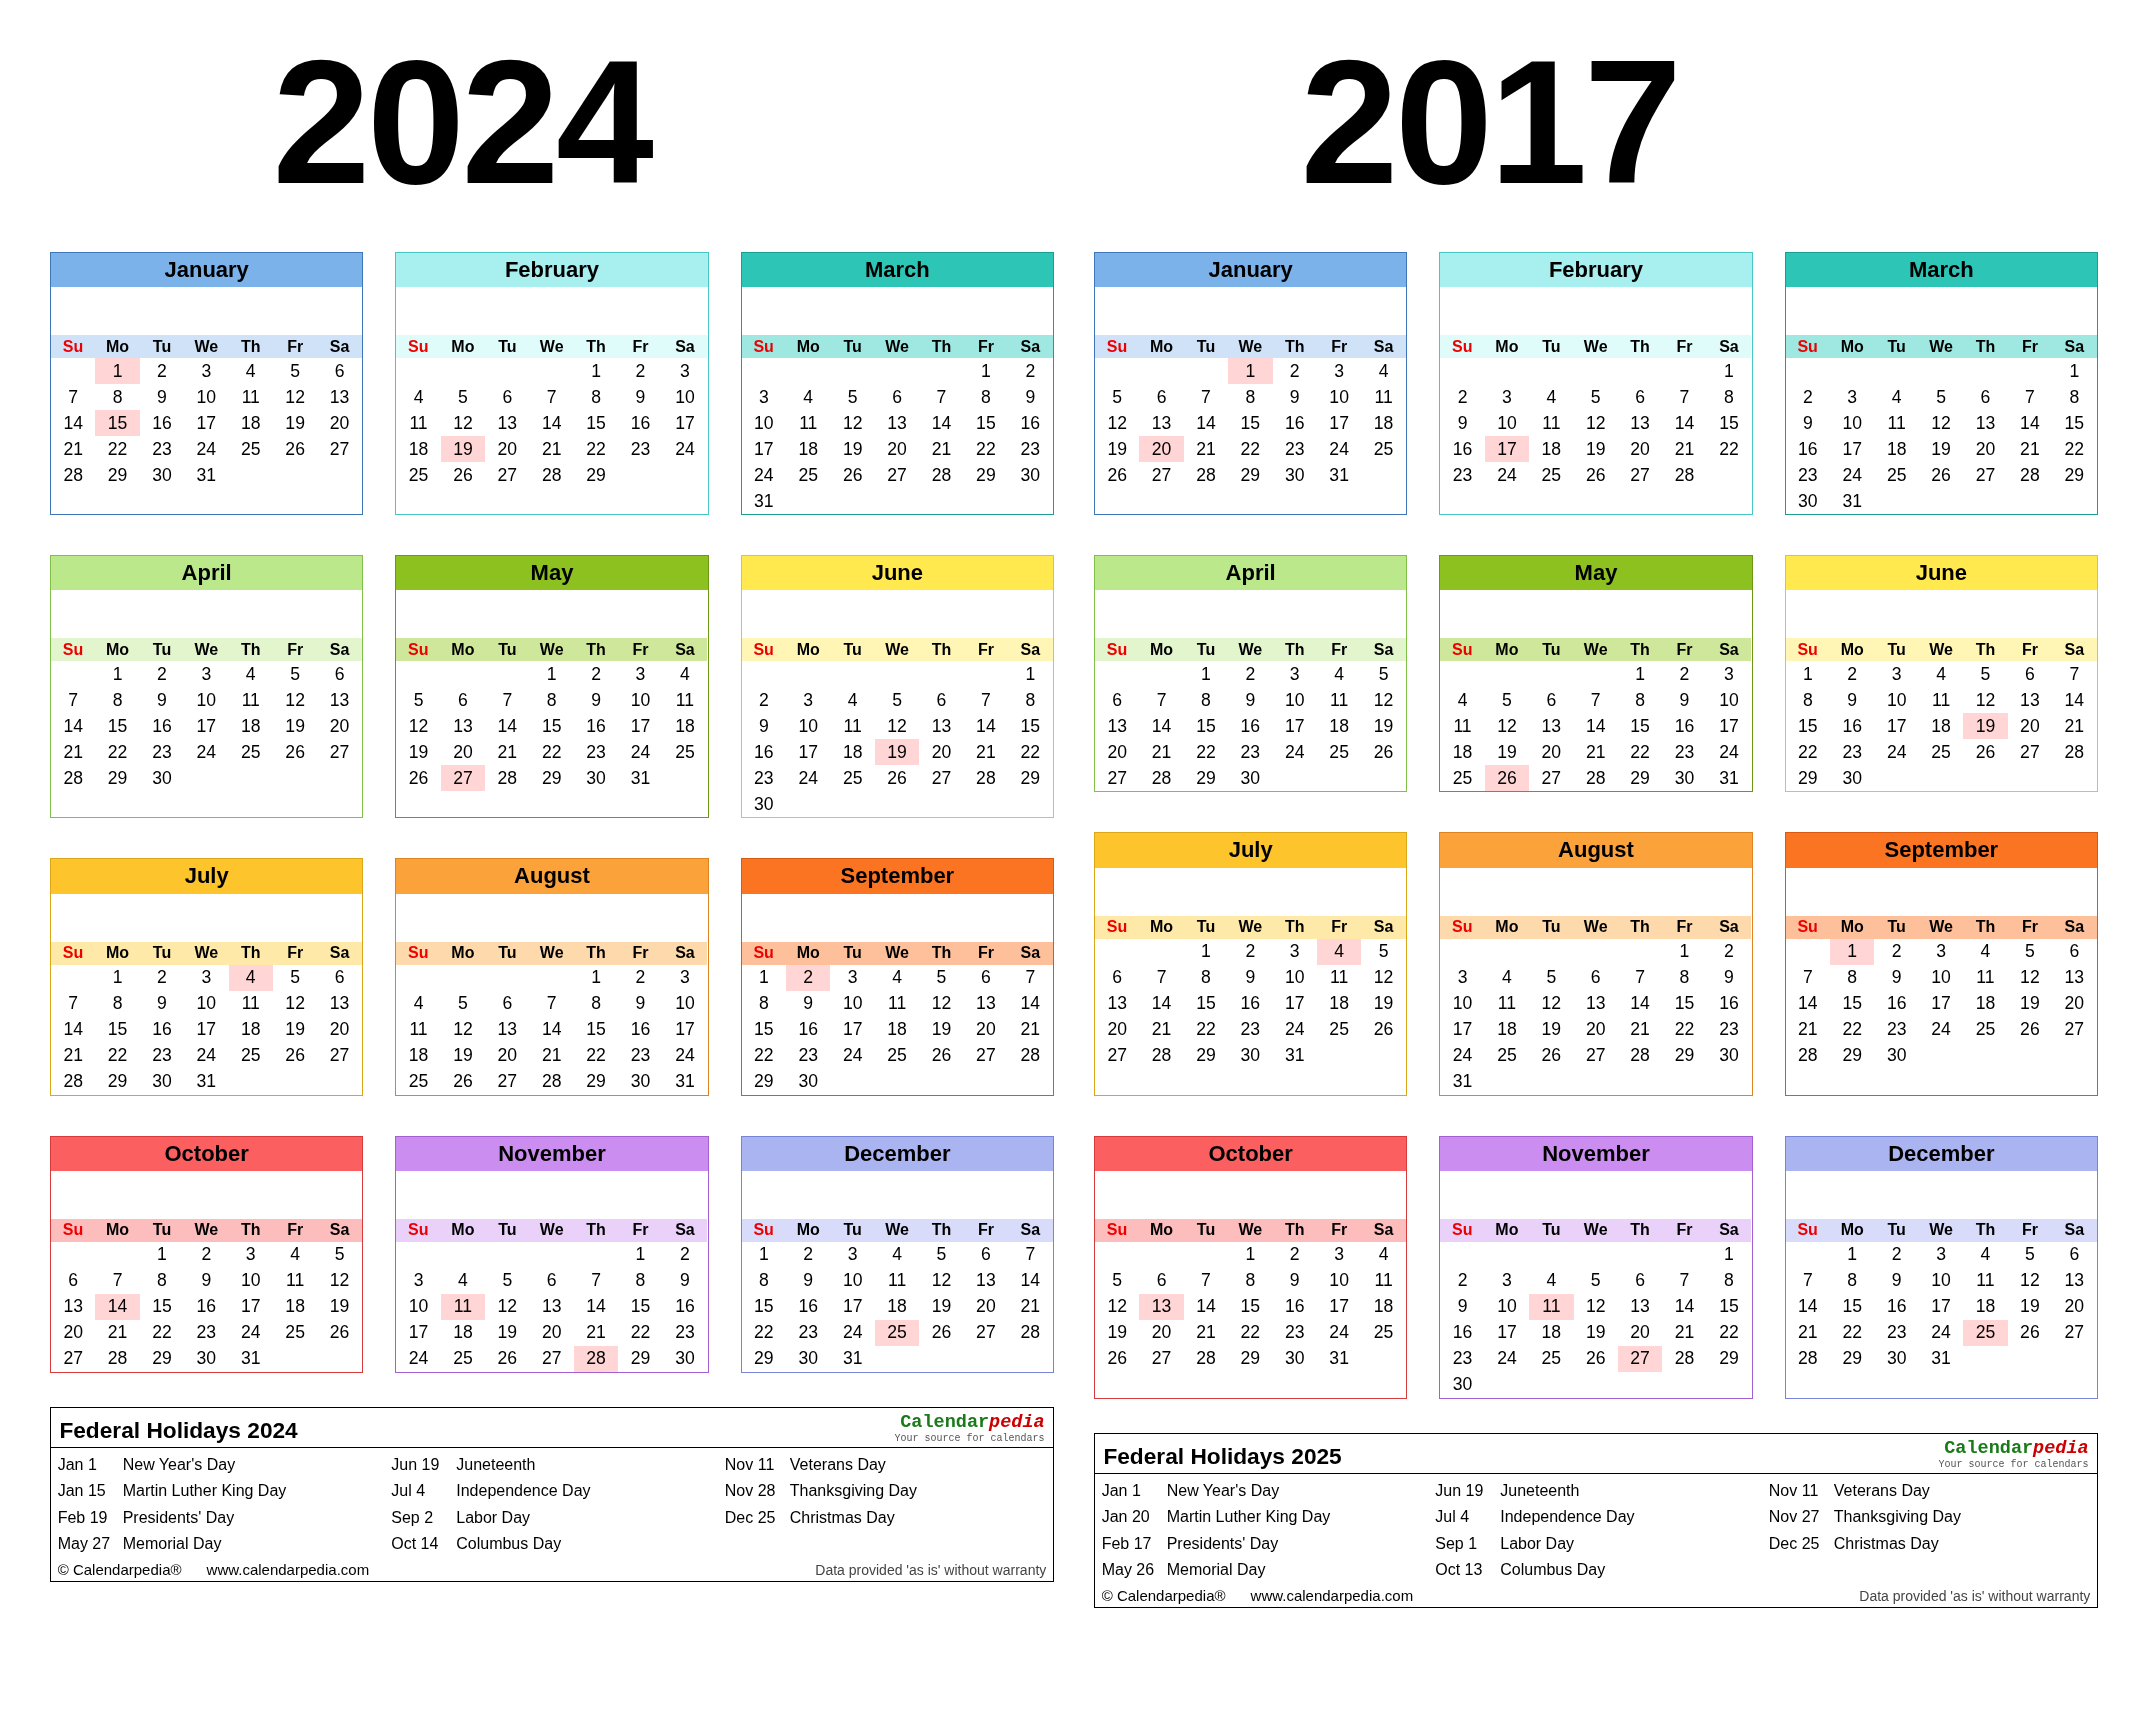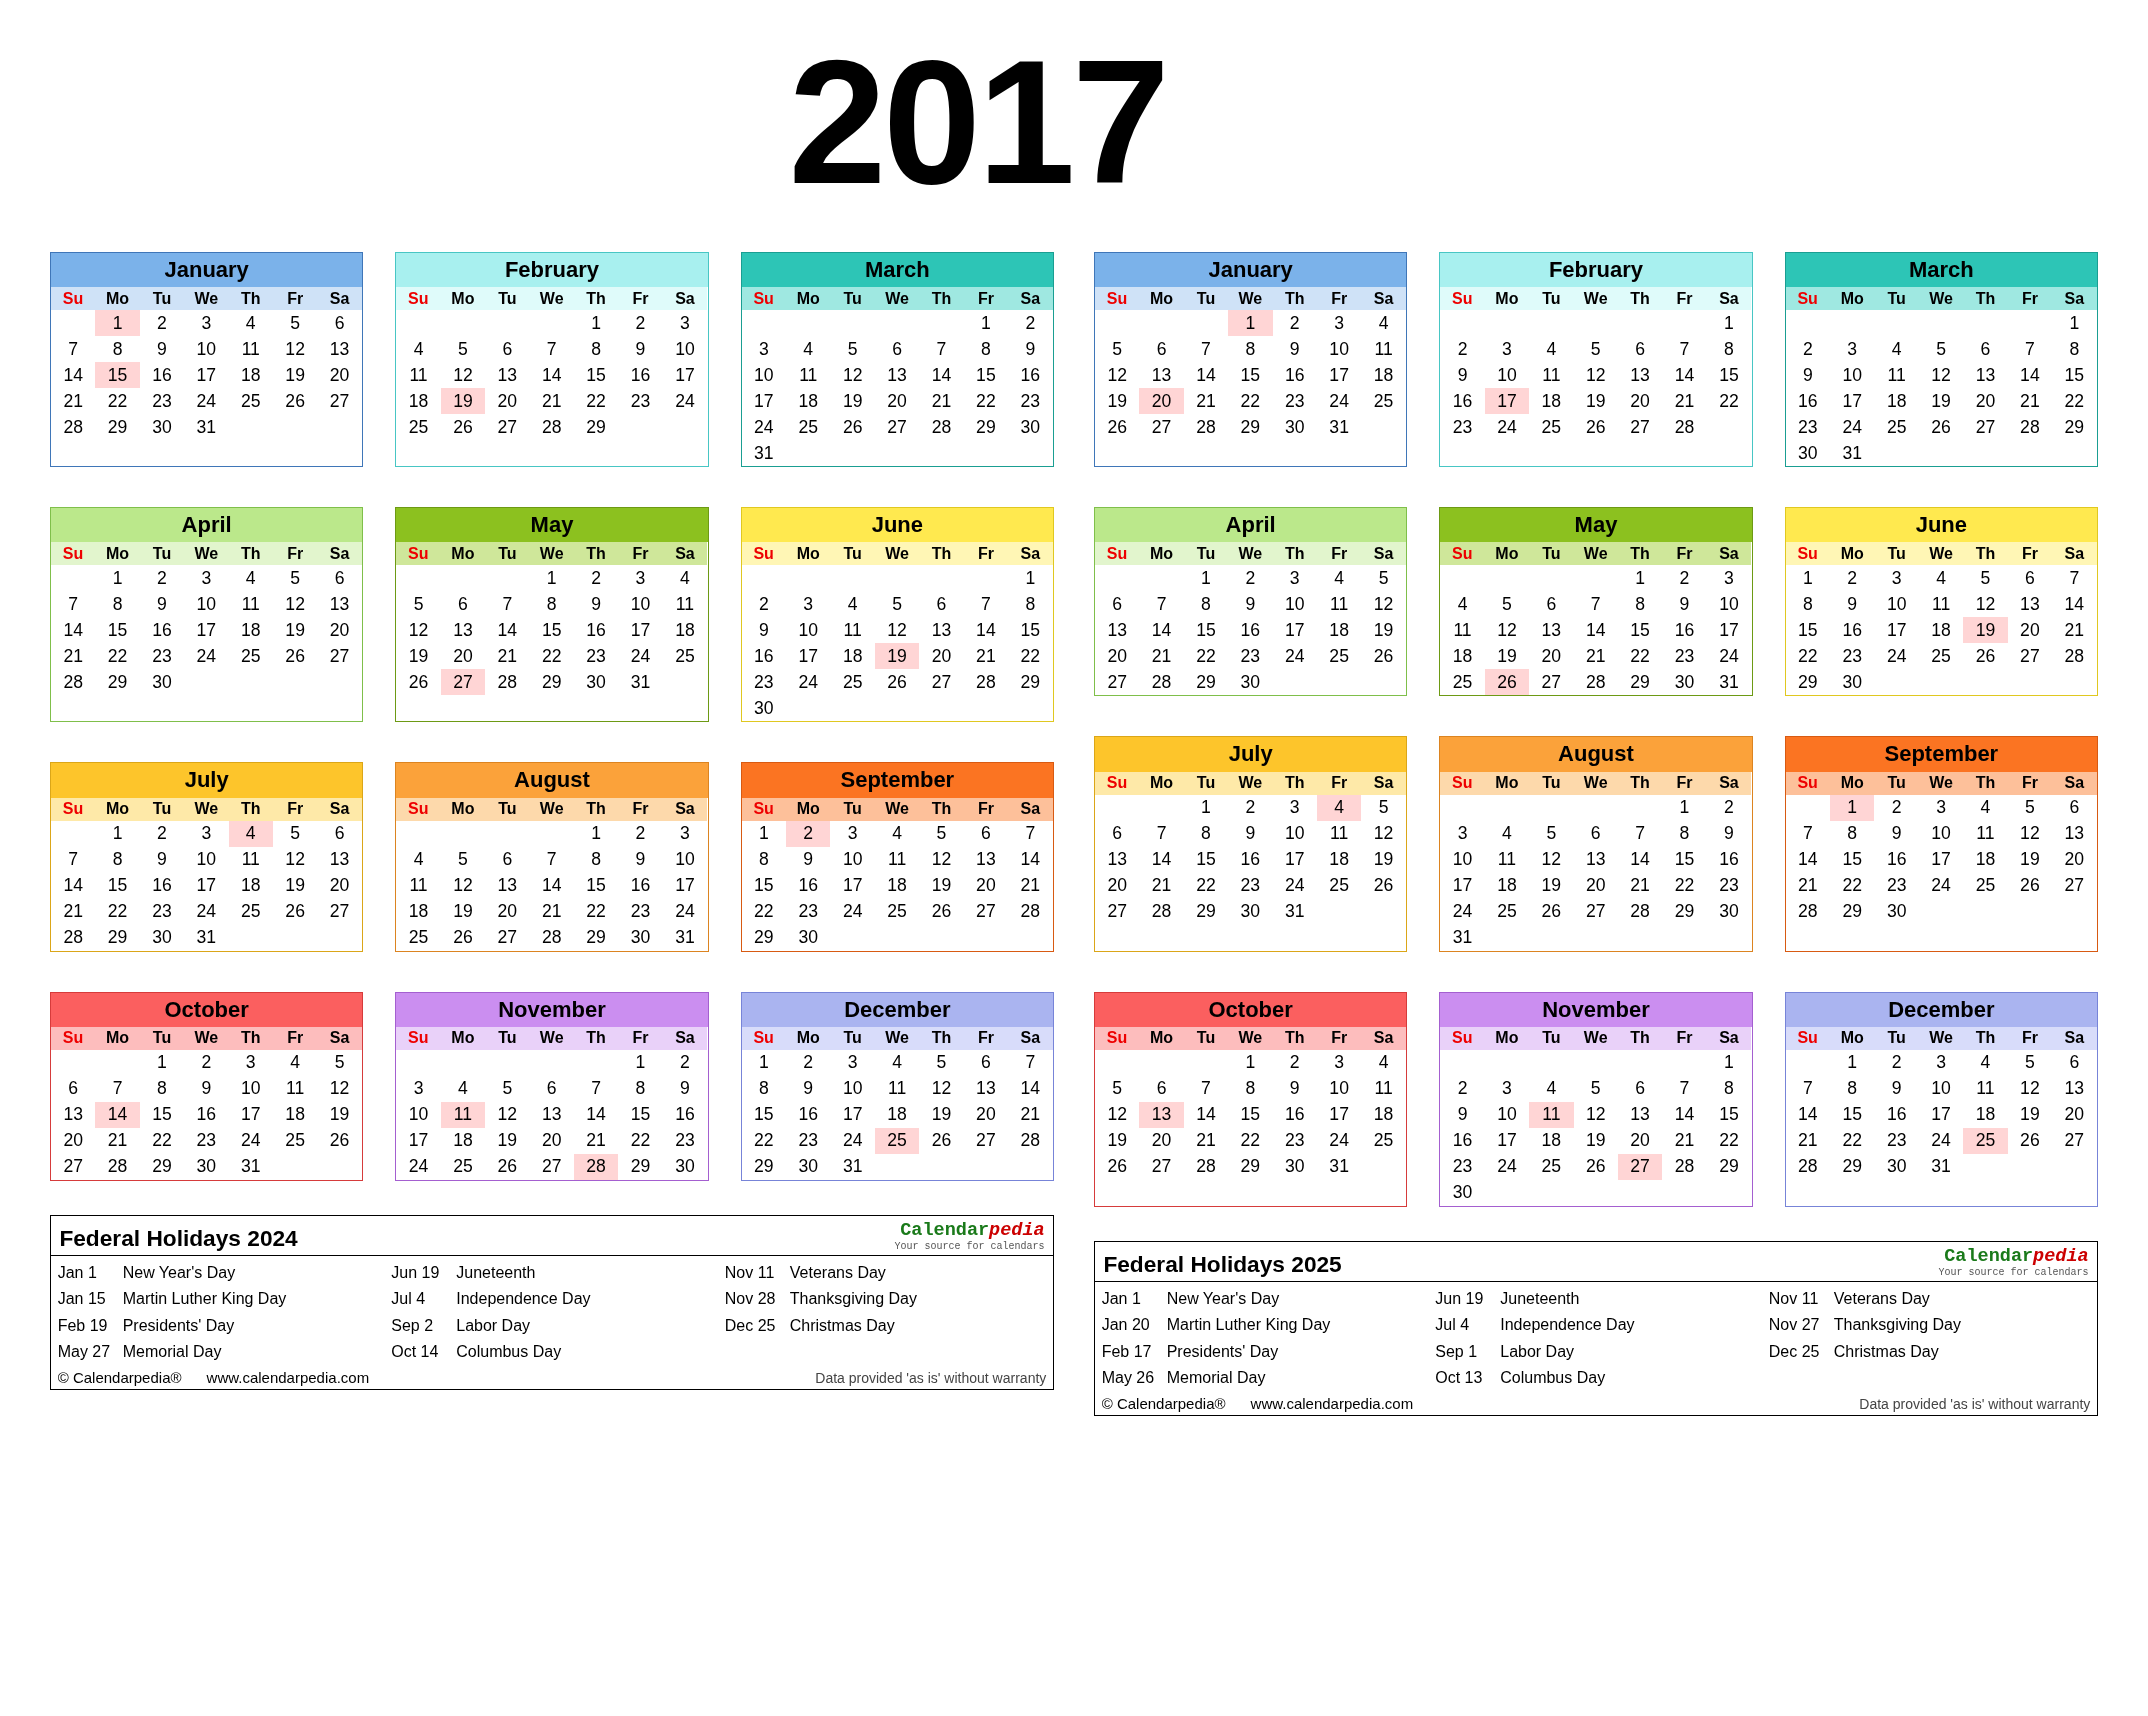--- a/index.html
+++ b/index.html
@@ -65,20 +65,21 @@
     text-align: center;
     font-size: 22px;
     font-weight: bold;
     padding: 5px 0 5px;
     line-height: 1.1;
   }
   table.cal {
     width: 100%;
     border-collapse: collapse;
     table-layout: fixed;
+    margin-top: 48px;
   }
   table.cal th {
     font-size: 16px;
     font-weight: bold;
     padding: 2.5px 0 2.5px;
     text-align: center;
     border-right: 0.8px solid rgba(255,255,255,0.0);
   }
   table.cal td {
     font-size: 17.6px;
@@ -157,20 +158,21 @@
   }
   .footer-left { display: flex; gap: 25px; }
   .footer-note { font-size: 14px; color: #444; }
 </style>
 </head>
 <body>
 
 <div class="page">
 
   <div class="years-row">
+    <div class="year-title left">2024</div>
     <div class="year-title right">2017</div>
   </div>
 
   <div class="halves">
 
     <div class="half">
       <div class="months-grid" id="grid-0">
           <div class="month" style="border-color: rgb(63, 118, 184);">
             <div class="month-name" style="background: rgb(123, 178, 234);">January</div>
             <table class="cal">

